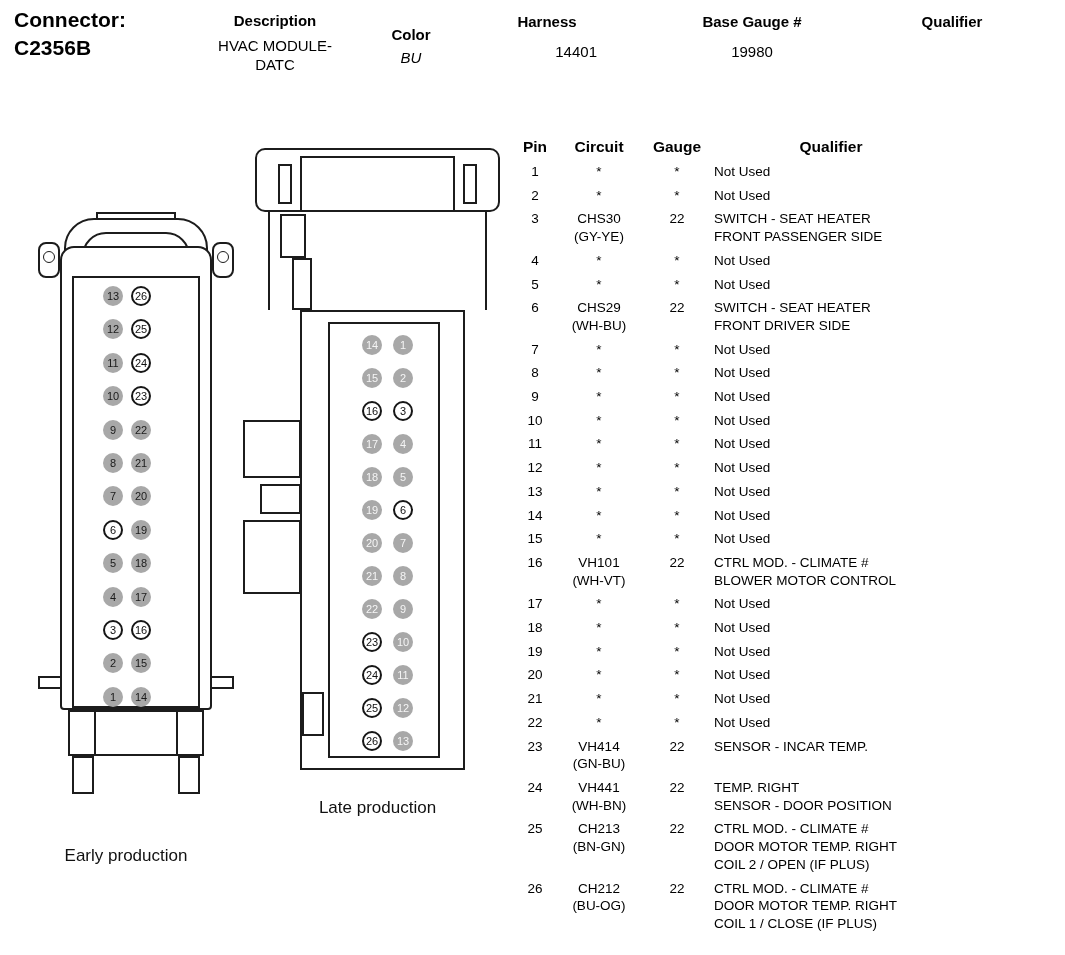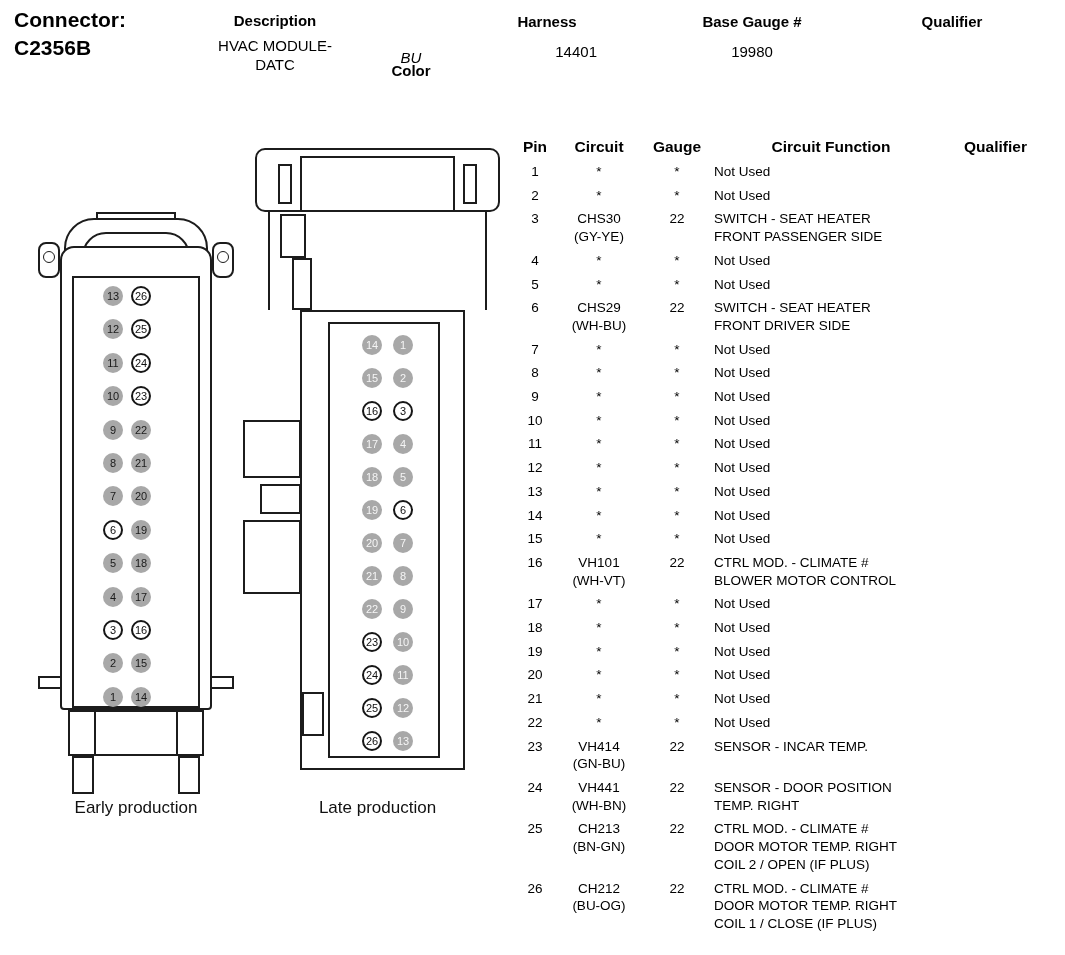--- a/index.html
+++ b/index.html
@@ -21,21 +21,21 @@
   .connector { position:absolute; }
 
   .pin { position:absolute; width:20px; height:20px; border-radius:50%;
          display:flex; align-items:center; justify-content:center; font-size:11px; }
   .pin-used   { background:#fff; border:2px solid #161616; color:#111; }
   .pin-unused { background:#a8a8a8; }
   .pin-dark-text  { color:#1a1a1a; }
   .pin-light-text { color:#f5f5f5; }
 
   .caption { position:absolute; top:798px; font-size:17px; text-align:center; color:#111; }
-  .caption-early { left:38px;  width:196px; }
+  .caption-early { left:28px;  width:196px;margin-top:48px; }
   .caption-late  { left:240px; width:275px; }
 
   
   .wtable  { position:absolute; left:514px; top:138px; width:527px; }
   .theader { display:grid; grid-template-columns:42px 86px 70px 238px 91px;
              font-weight:bold; font-size:15.5px; margin-bottom:4px; }
   .theader div { text-align:center; }
   .trow  { display:grid; grid-template-columns:42px 86px 70px 238px 91px;
            font-size:13.5px; line-height:17.7px; }
   .tcell { padding:3px 0; }
@@ -44,21 +44,21 @@
 </style>
 </head>
 <body>
 
 <div class="connector-label">Connector:</div>
 <div class="connector-id">C2356B</div>
 
 <div class="hdr-label" style="left:197px;top:12px;width:156px;">Description</div>
 <div class="hdr-value" style="left:210px;top:36px;width:130px;">HVAC MODULE-DATC</div>
 
-<div class="hdr-label" style="left:371px;top:26px;width:80px;margin-top:36px;">Color</div>
+<div class="hdr-label" style="left:371px;top:26px;width:80px;">Color</div>
 <div class="hdr-value" style="left:371px;top:48px;width:80px;font-style:italic;">BU</div>
 
 <div class="hdr-label" style="left:497px;top:13px;width:100px;">Harness</div>
 <div class="hdr-value" style="left:497px;top:42px;width:100px;text-align:right;">14401</div>
 
 <div class="hdr-label" style="left:687px;top:13px;width:130px;">Base Gauge #</div>
 <div class="hdr-value" style="left:687px;top:42px;width:130px;">19980</div>
 
 <div class="hdr-label" style="left:897px;top:13px;width:110px;">Qualifier</div>
 <div class="hdr-value" style="left:897px;top:42px;width:110px;"></div>
@@ -154,21 +154,20 @@
       <div class="pin pin-unused pin-light-text" style="left: 153px; top: 583px;">13</div>
     </div>
 </div>
 <div class="caption caption-late">Late production</div>
 
 <div class="wtable">
   <div class="theader">
     <div>Pin</div>
     <div>Circuit</div>
     <div>Gauge</div>
-    <div>Circuit Function</div>
     <div>Qualifier</div>
   </div>
   <div>
       <div class="trow">
         <div class="tcell c-pin">
           <div>1</div>
         </div>
         <div class="tcell c-circuit">
           <div>*</div>
         </div>
@@ -568,22 +567,22 @@
           <div>24</div>
         </div>
         <div class="tcell c-circuit">
           <div>VH441</div>
           <div>(WH-BN)</div>
         </div>
         <div class="tcell c-gauge">
           <div>22</div>
         </div>
         <div class="tcell c-func">
+          <div>TEMP. RIGHT</div>
           <div>SENSOR - DOOR POSITION</div>
-          <div>TEMP. RIGHT</div>
         </div>
         <div class="tcell c-qual">
           <div></div>
         </div>
       </div>
       <div class="trow">
         <div class="tcell c-pin">
           <div>25</div>
         </div>
         <div class="tcell c-circuit">

